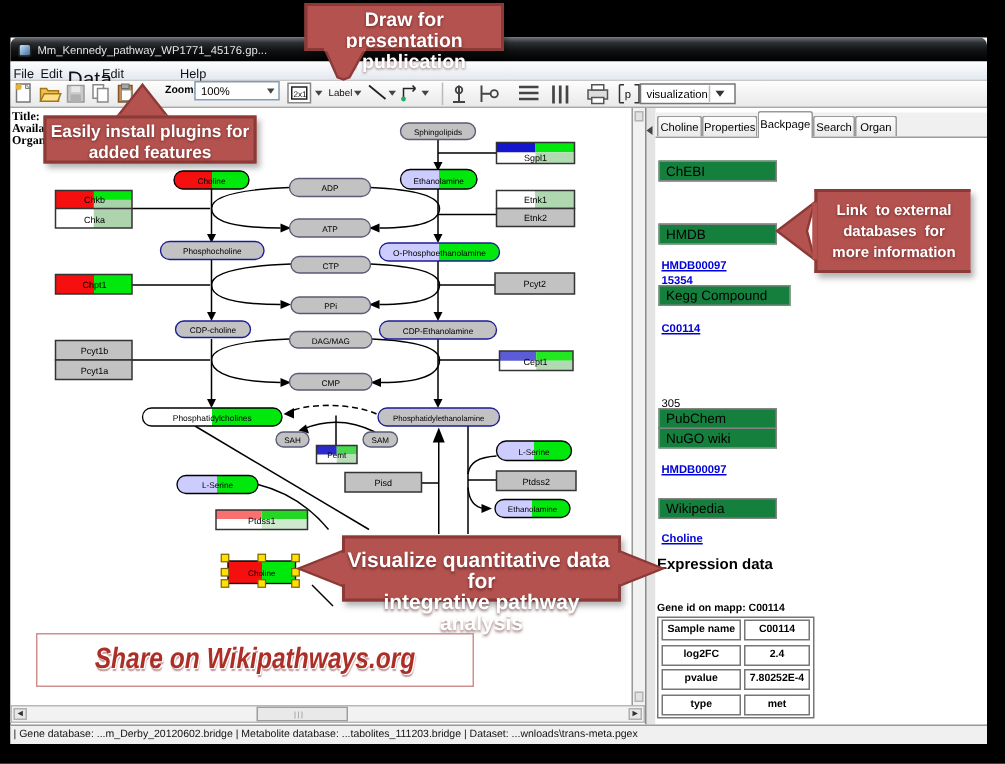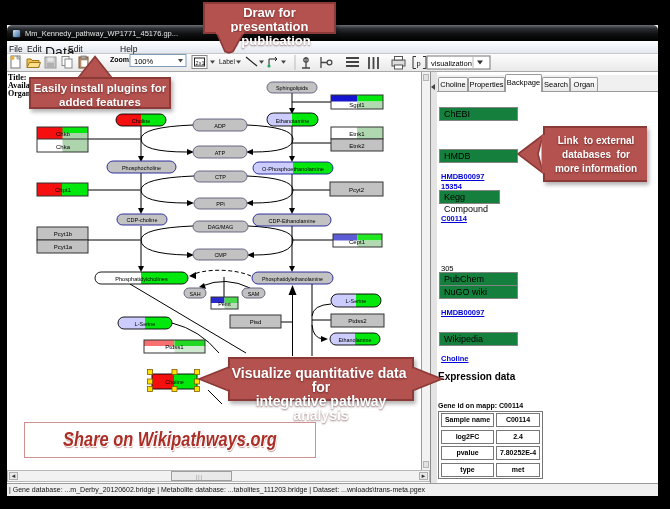--- a/index.html
+++ b/index.html
@@ -299,21 +299,21 @@
 <div class="abs" style="left:438px;top:77px;width:30px;height:14px;background:linear-gradient(#fdfdfd,#e9e9e9);border:1px solid #9a9a9a;border-bottom:none;border-radius:2px 2px 0 0;font-size:7.5px;text-align:center;line-height:13px;">Choline</div>
 <div class="abs" style="left:468px;top:77px;width:37px;height:14px;background:linear-gradient(#fdfdfd,#e9e9e9);border:1px solid #9a9a9a;border-bottom:none;border-radius:2px 2px 0 0;font-size:7.5px;text-align:center;line-height:13px;">Properties</div>
 <div class="abs" style="left:505px;top:74px;width:37px;height:18px;background:#fff;border:1px solid #9a9a9a;border-bottom:none;border-radius:2px 2px 0 0;font-size:7.5px;text-align:center;line-height:15px;z-index:2;">Backpage</div>
 <div class="abs" style="left:542px;top:77px;width:28px;height:14px;background:linear-gradient(#fdfdfd,#e9e9e9);border:1px solid #9a9a9a;border-bottom:none;border-radius:2px 2px 0 0;font-size:7.5px;text-align:center;line-height:13px;">Search</div>
 <div class="abs" style="left:570px;top:77px;width:28px;height:14px;background:linear-gradient(#fdfdfd,#e9e9e9);border:1px solid #9a9a9a;border-bottom:none;border-radius:2px 2px 0 0;font-size:7.5px;text-align:center;line-height:13px;">Organ</div>
 
 <div class="hdrbox" style="top:107px;">ChEBI</div>
 <div class="plink" style="top:138px;margin-top:44px;">15354</div>
 <div class="hdrbox" style="top:149px;">HMDB</div>
 <div class="plink" style="top:172px;">HMDB00097</div>
-<div class="hdrbox" style="top:190px;width:61px;">Kegg Compound</div>
+<div class="hdrbox" style="top:190px;width:88px;">Kegg Compound</div>
 <div class="plink" style="top:214px;">C00114</div>
 <div class="hdrbox" style="top:240px;margin-top:32px;">PubChem</div>
 <div class="abs" style="left:441px;top:264px;font-size:7.5px;font-weight:normal;color:#000;">305</div>
 <div class="hdrbox" style="top:285px;">NuGO wiki</div>
 <div class="plink" style="top:308px;">HMDB00097</div>
 <div class="hdrbox" style="top:332px;">Wikipedia</div>
 <div class="plink" style="top:354px;">Choline</div>
 <div class="abs" style="left:438px;top:371px;font-size:10px;font-weight:bold;color:#000;">Expression data</div>
 <div class="abs" style="left:438px;top:402px;font-size:7px;font-weight:bold;color:#000;">Gene id on mapp: C00114</div>
 

